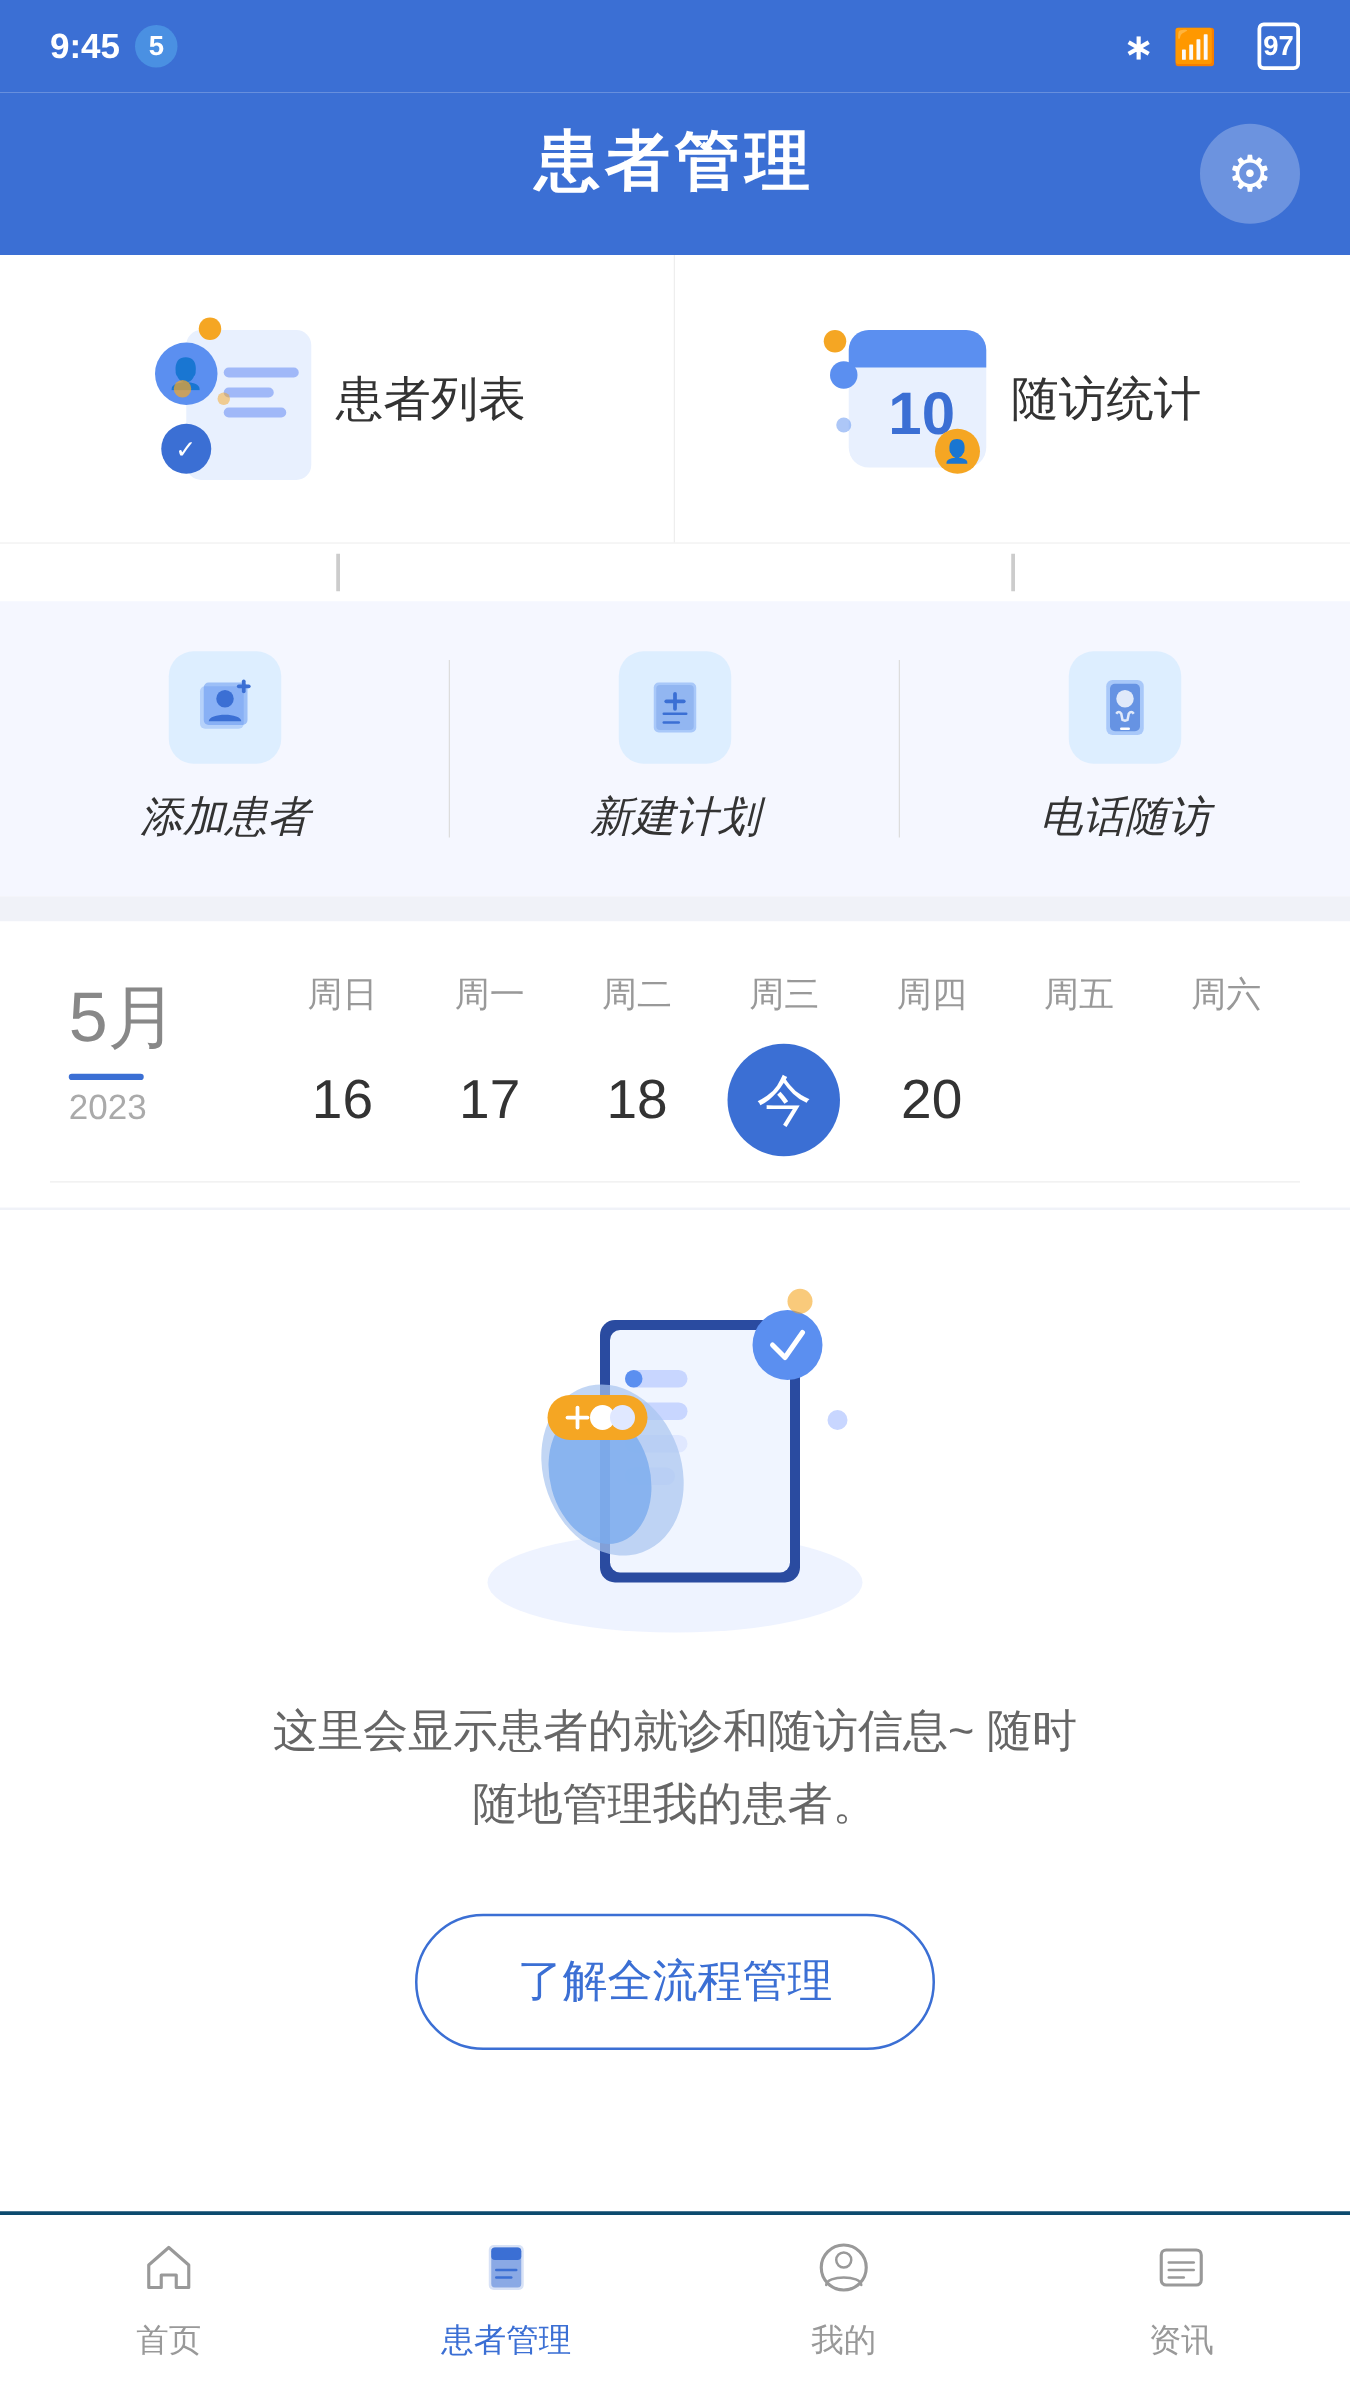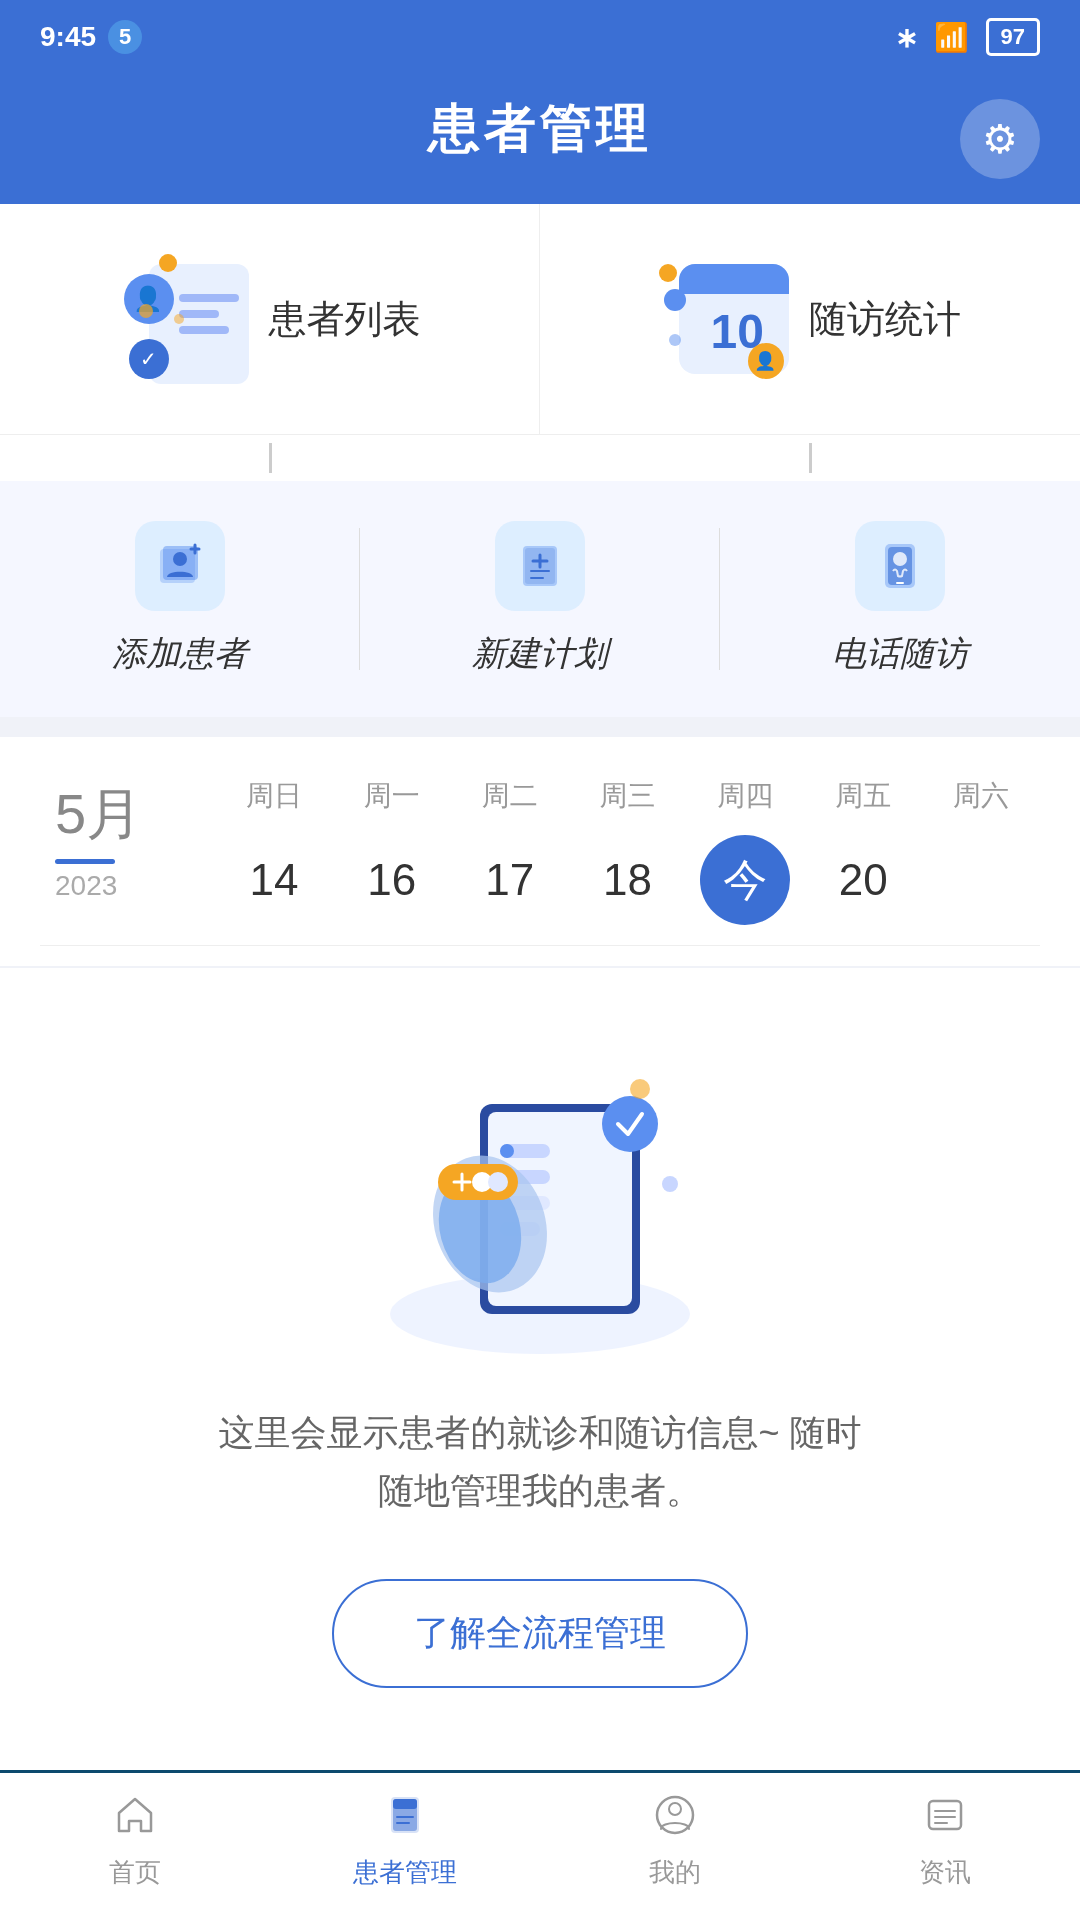--- a/index.html
+++ b/index.html
@@ -23,23 +23,24 @@
       padding: 18px 40px;
       color: white;
       font-size: 28px;
       font-weight: 600;
     }
     .status-left { display: flex; align-items: center; gap: 12px; }
     .status-right { display: flex; align-items: center; gap: 16px; }
     .battery-icon {
       border: 3px solid white;
       border-radius: 5px;
-      padding: 3px 12px;
+      padding: 3px 2px;
       font-size: 22px;
       position: relative;
+      margin-left: 16px;
     }
 
     
     .header {
       background: #3b6fd4;
       display: flex;
       justify-content: center;
       align-items: center;
       padding: 20px 40px 40px;
       position: relative;
@@ -332,21 +333,21 @@
     }
 
     
     .empty-section {
       background: white;
       margin-top: 2px;
       flex: 1;
       display: flex;
       flex-direction: column;
       align-items: center;
-      padding: 76px 80px;
+      padding: 28px 80px;
     }
     .empty-illustration {
       width: 380px;
       height: 320px;
       position: relative;
       margin-bottom: 40px;
     }
 
     
     .empty-text {
@@ -526,21 +527,20 @@
     <div class="days-grid">
 
       <div class="day-header">周日</div>
       <div class="day-header">周一</div>
       <div class="day-header">周二</div>
       <div class="day-header">周三</div>
       <div class="day-header">周四</div>
       <div class="day-header">周五</div>
       <div class="day-header">周六</div>
 
-      <div class="day-cell">14</div>
       <div class="day-cell">16</div>
       <div class="day-cell">17</div>
       <div class="day-cell">18</div>
       <div class="day-cell today">今</div>
       <div class="day-cell">20</div>
     </div>
   </div>
   <div class="calendar-divider"></div>
 </div>
 

